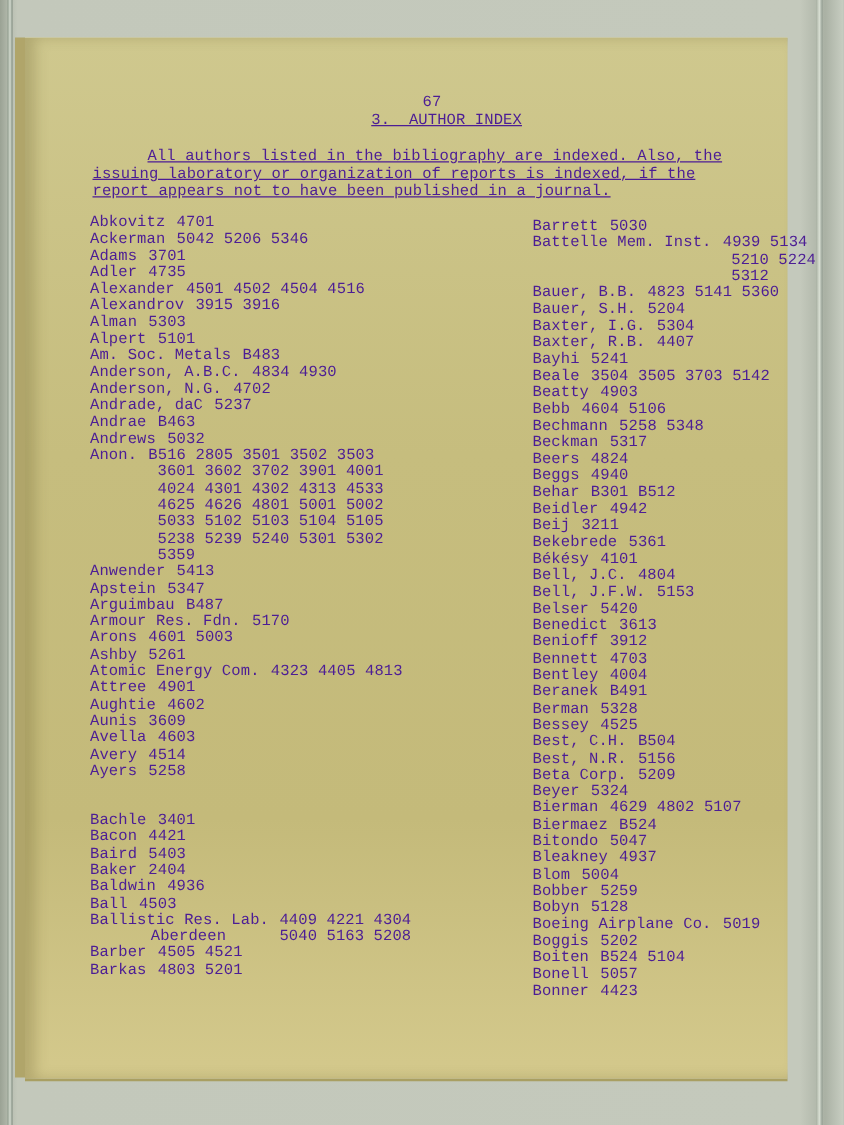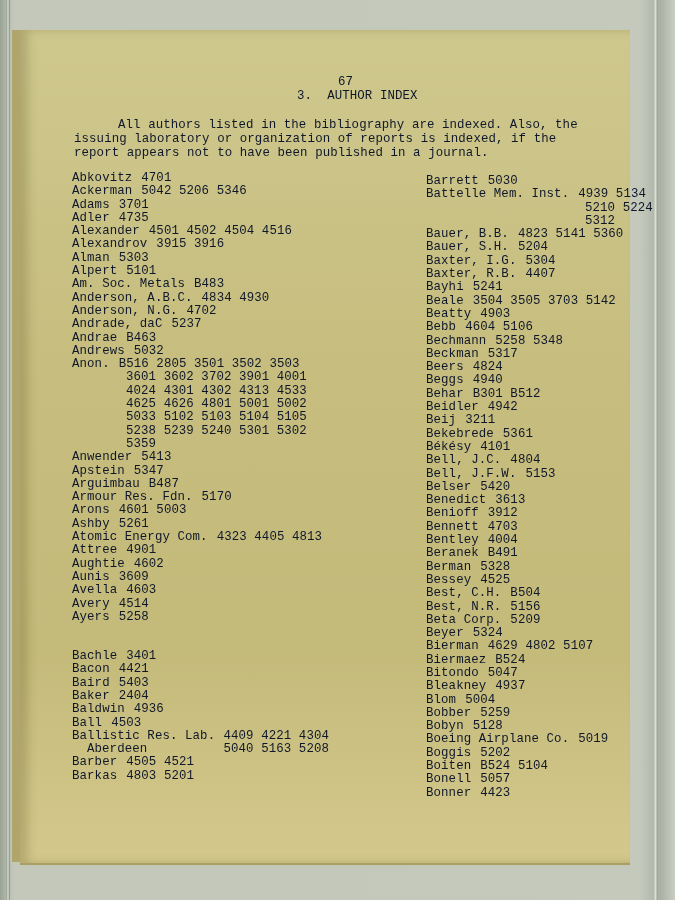--- a/index.html
+++ b/index.html
@@ -22,26 +22,26 @@
   }
   .page-under {
     position:absolute; left:12px; top:30px; width:8px; height:832px;
     background:#b0a56a;
   }
   .page {
     position:absolute; left:20px; top:30px; width:610px; height:833px;
     background:linear-gradient(180deg,#cfc88e 0%,#c6bd7e 40%,#c4ba7a 75%,#d4c98c 100%);
     box-shadow:0 2px 0 #a99f62, inset 8px 0 10px rgba(90,80,30,0.25);
   }
-  .text { position:absolute; color:#0f172a; font-size:12.4px; line-height:13.3px; white-space:pre; letter-spacing:0.1px; }
+  .text { position:absolute; color:#4c1d95; font-size:12.4px; line-height:13.3px; white-space:pre; letter-spacing:0.1px; }
   .page-num { position:absolute; left:338px; top:76px; }
-  .section-title { position:absolute; left:297px; top:90px; }
-  .intro { position:absolute; left:74px; top:118px; width:520px; white-space:normal; line-height:14px; }
+  .section-title { position:absolute; left:297px; top:90px;text-decoration:underline; }
+  .intro { position:absolute; left:74px; top:118px; width:520px; white-space:normal; line-height:14px;text-decoration:underline; }
   .intro p { margin:0; text-indent:44px; }
-  .col { position:absolute; }
+  .col { position:absolute;text-align:center; }
   .col-left { left:72px; top:172px; }
   .col-right { left:389px; top:175px;margin-left:37px; }
   .entry { display:flex; height:13.3px; }
   .entry .name { white-space:pre; }
   .entry .refs { white-space:pre; margin-left:9px; }
   .gap2 { height:26px; }
 </style>
 </head>
 <body>
 

